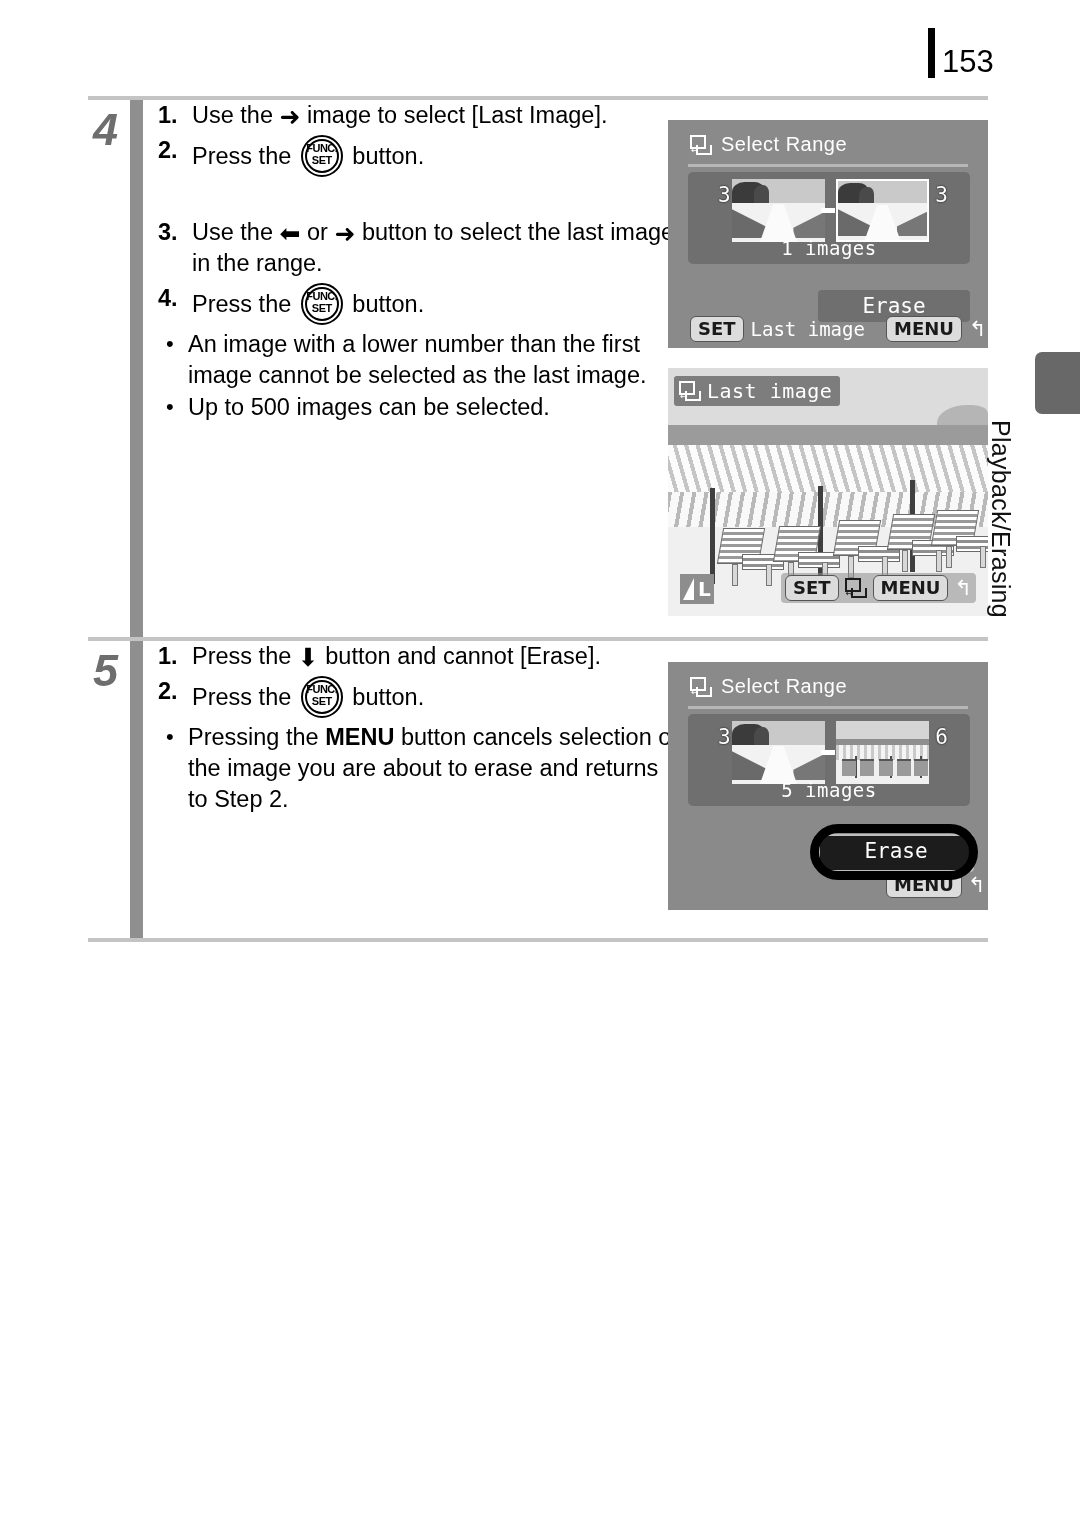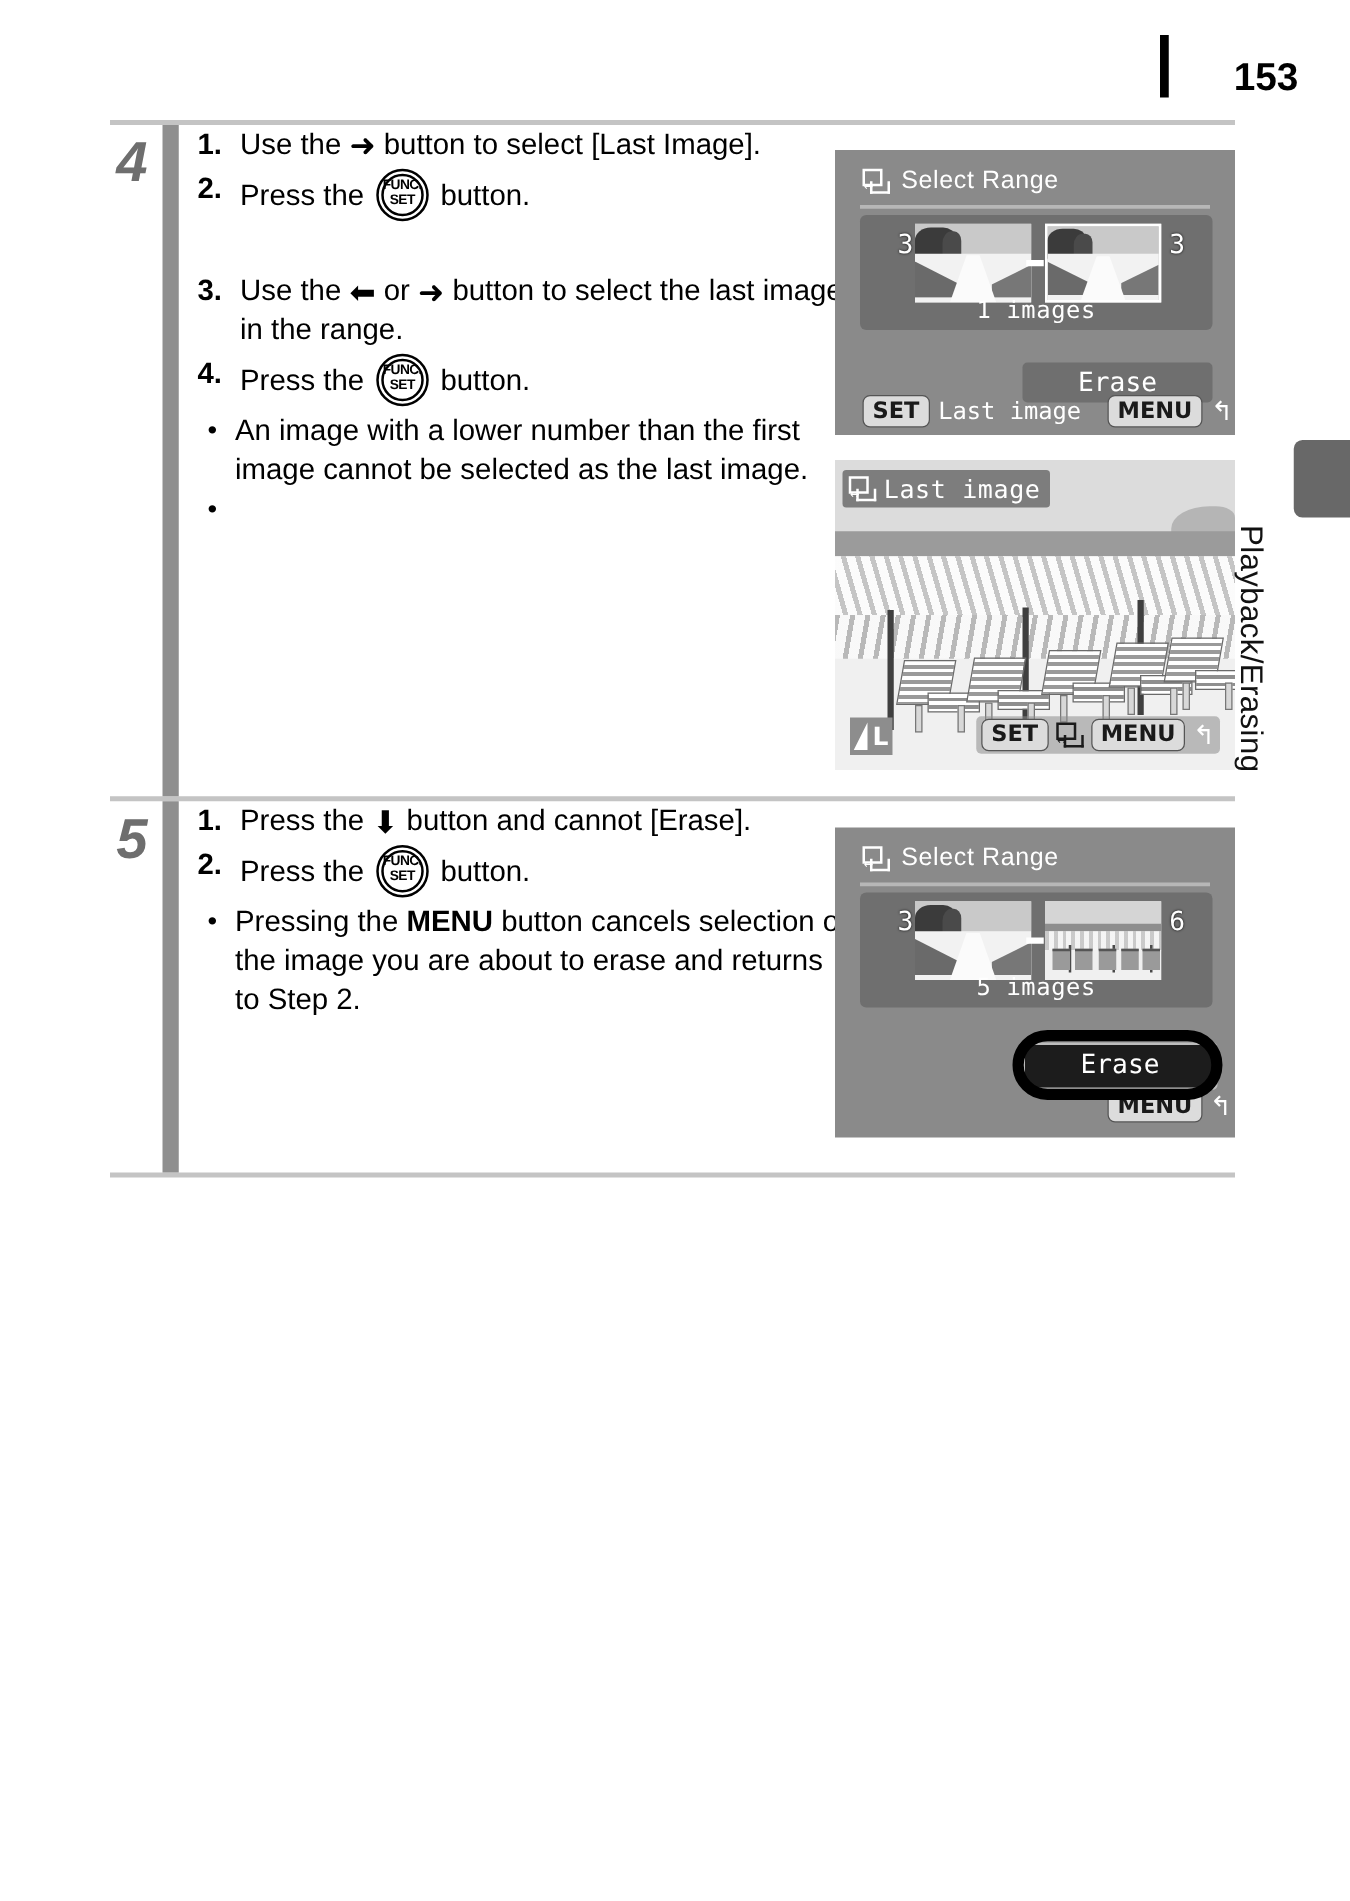--- a/index.html
+++ b/index.html
@@ -27,24 +27,24 @@
   #page-num-bar {
     position: absolute;
     left: 928px;
     top: 10px;
     width: 7px;
     height: 50px;
     background: #000;
   }
   #page-num {
     position: absolute;
-    left: 987px;
+    left: 942px;
     top: 28px;
     font-size: 31px;
-    font-weight: 700;
+    font-weight: 400;
     letter-spacing: 0px;
     line-height: 32px;
   }
 
   
   .hrule {
     position: absolute;
     left: 88px;
     width: 900px;
     height: 4px;
@@ -538,21 +538,21 @@
 <div class="step" id="step-4">
   <div class="step-num">4</div>
   <div class="step-bar"></div>
 
   <div class="step-body">
 
     <div class="substep">
       <span class="marker">1.</span>
       <span>Use the</span>
       <span class="arrow">➜</span>
-      <span>button to select [Last Image].</span>
+      <span>image to select [Last Image].</span>
     </div>
 
     <div class="substep">
       <span class="marker">2.</span>
       <span>Press the</span>
       <span class="funcset">
         <span class="ring-out"></span><span class="ring-in"></span>
         <span class="t1">FUNC.</span>
         <span class="t2">SET</span>
       </span>
@@ -580,20 +580,21 @@
       </span>
       <span>button.</span>
     </div>
 
     <div class="bullet">
       <span class="dot">•</span>
       <span>An image with a lower number than the first image cannot be selected as the last image.</span>
     </div>
     <div class="bullet">
       <span class="dot">•</span>
+      <span>Up to 500 images can be selected.</span>
     </div>
   </div>
 </div>
 
 <div class="step" id="step-5">
   <div class="step-num">5</div>
   <div class="step-bar"></div>
 
   <div class="step-body">
 

